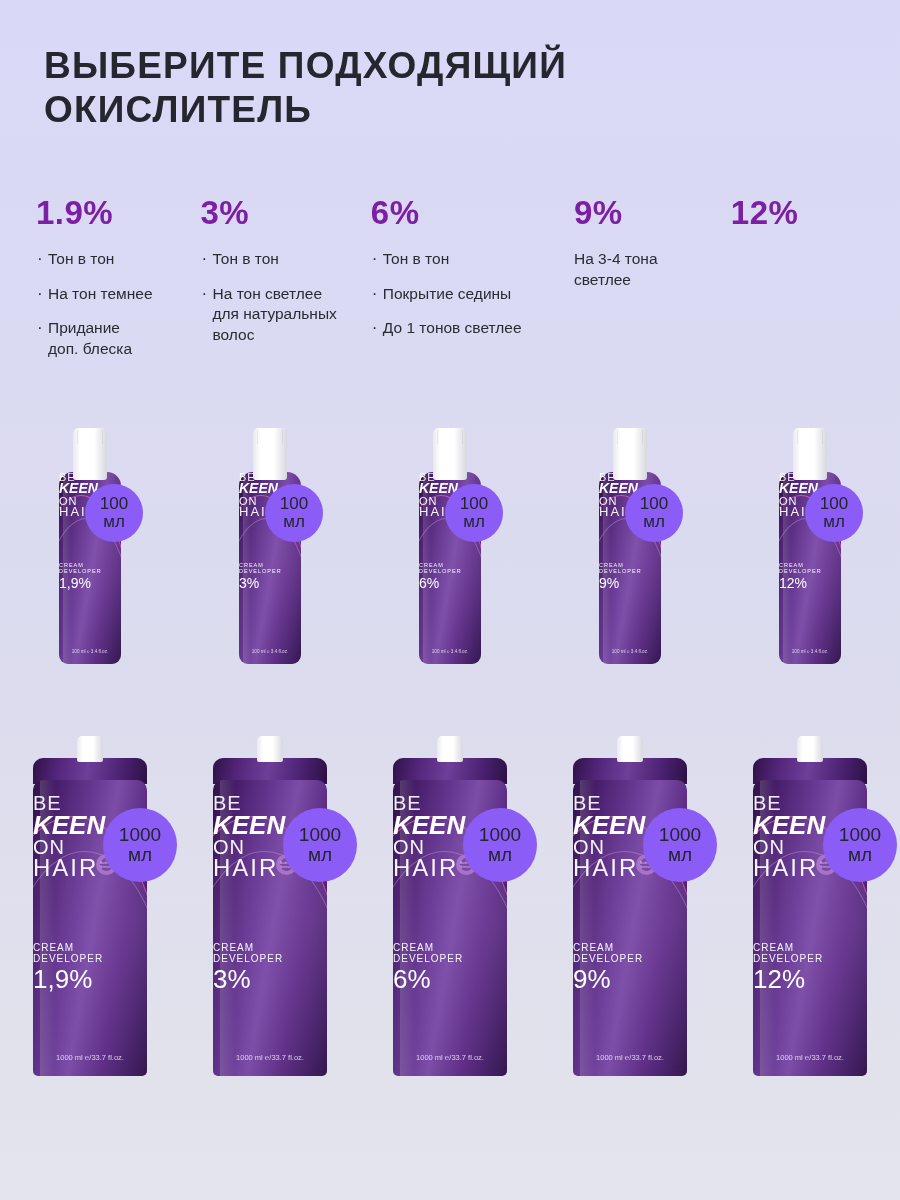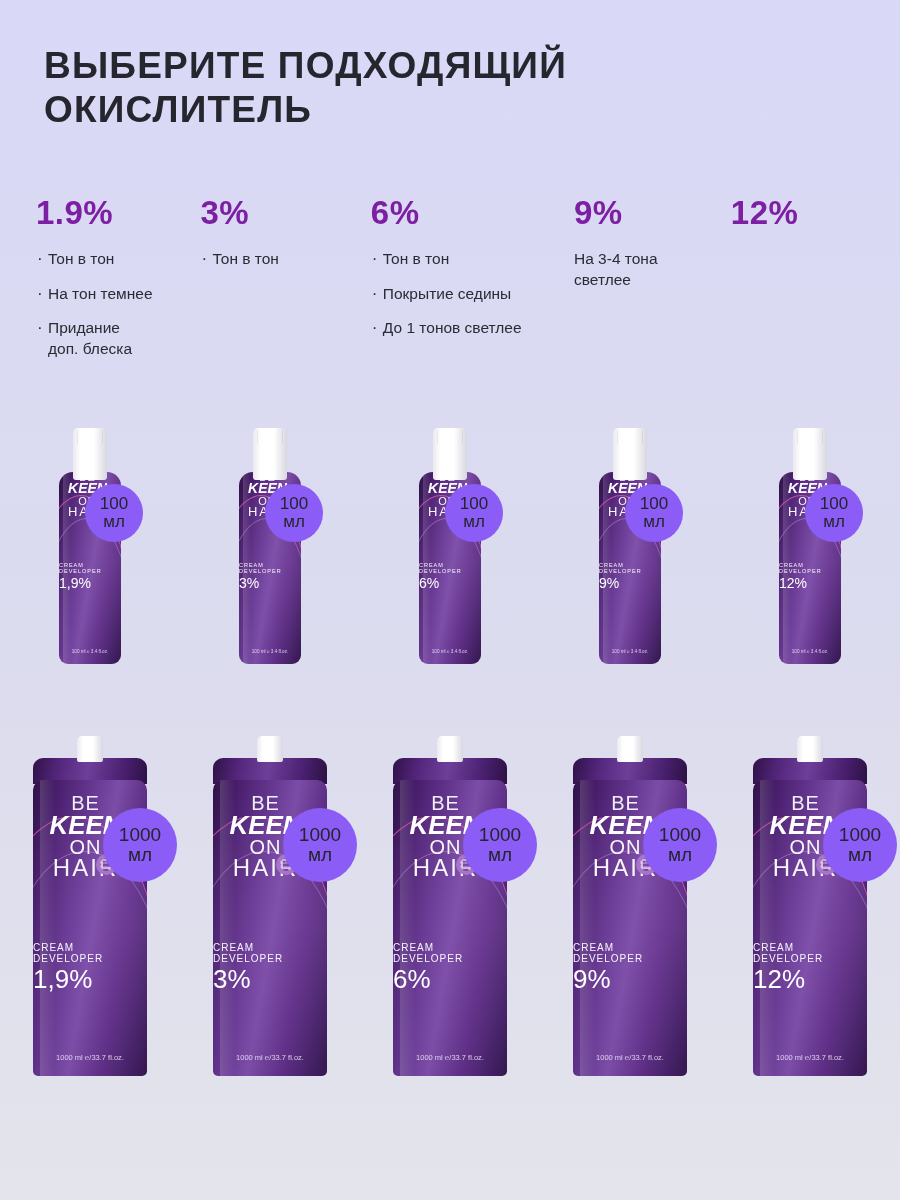--- a/index.html
+++ b/index.html
@@ -118,21 +118,21 @@
     width:150%; height:118%;
     border-radius:50%;
     border:1px solid rgba(196,150,220,0.45);
     pointer-events:none;
   }
 
   
   .brand {
     position:absolute;
     right:0; left:0;
-    text-align:center;
+    text-align:left;
     color:#ffffff;
     font-weight:300;
     letter-spacing:1px;
     line-height:0.95;
     z-index:3;
     pointer-events:none;
   }
   .brand .be  { font-weight:300; opacity:0.92; }
   .brand .keen{ font-weight:700; font-style:italic; letter-spacing:0px; }
   .brand .on  { font-weight:300; opacity:0.95; }
@@ -265,20 +265,21 @@
       <li class="dot">Тон в тон</li>
       <li class="dot">На тон темнее</li>
       <li class="dot" style="width:105px">Придание доп. блеска</li>
     </ul>
   </div>
 
   <div class="col" style="width:176px">
     <div class="col-pct">3%</div>
     <ul class="col-list">
       <li class="dot">Тон в тон</li>
+      <li class="dot" style="width:150px">На тон светлее для натуральных волос</li>
     </ul>
   </div>
 
   <div class="col" style="width:210px">
     <div class="col-pct">6%</div>
     <ul class="col-list">
       <li class="dot">Тон в тон</li>
       <li class="dot">Покрытие седины</li>
       <li class="dot">До 1 тонов светлее</li>
     </ul>

